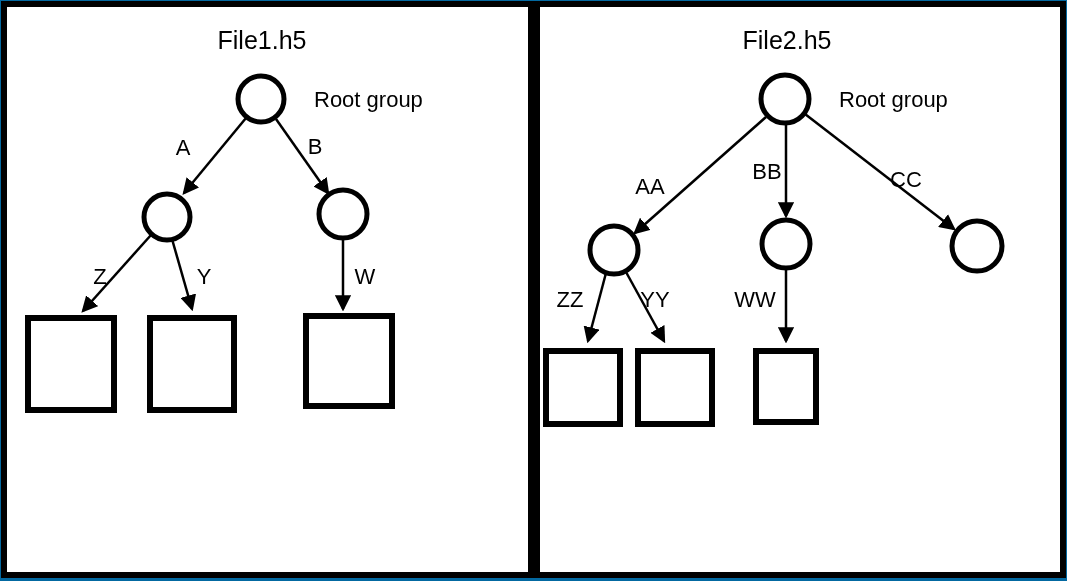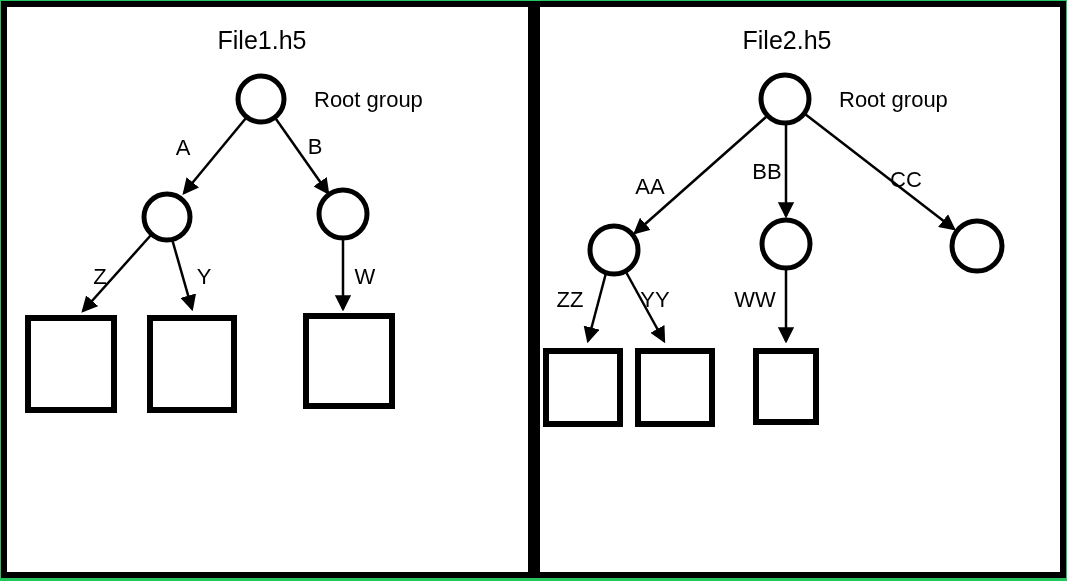--- a/index.html
+++ b/index.html
@@ -4,21 +4,21 @@
 <style>
   html, body {
     margin: 0;
     padding: 0;
     background: #ffffff;
   }
   .stage {
     position: relative;
     width: 1067px;
     height: 581px;
-    background: #22c55e;
+    background: #0369a1;
     font-family: "Liberation Sans", sans-serif;
   }
   .stage svg {
     display: block;
   }
   .node {
     fill: #ffffff;
     stroke: #000000;
   }
   .edge {

